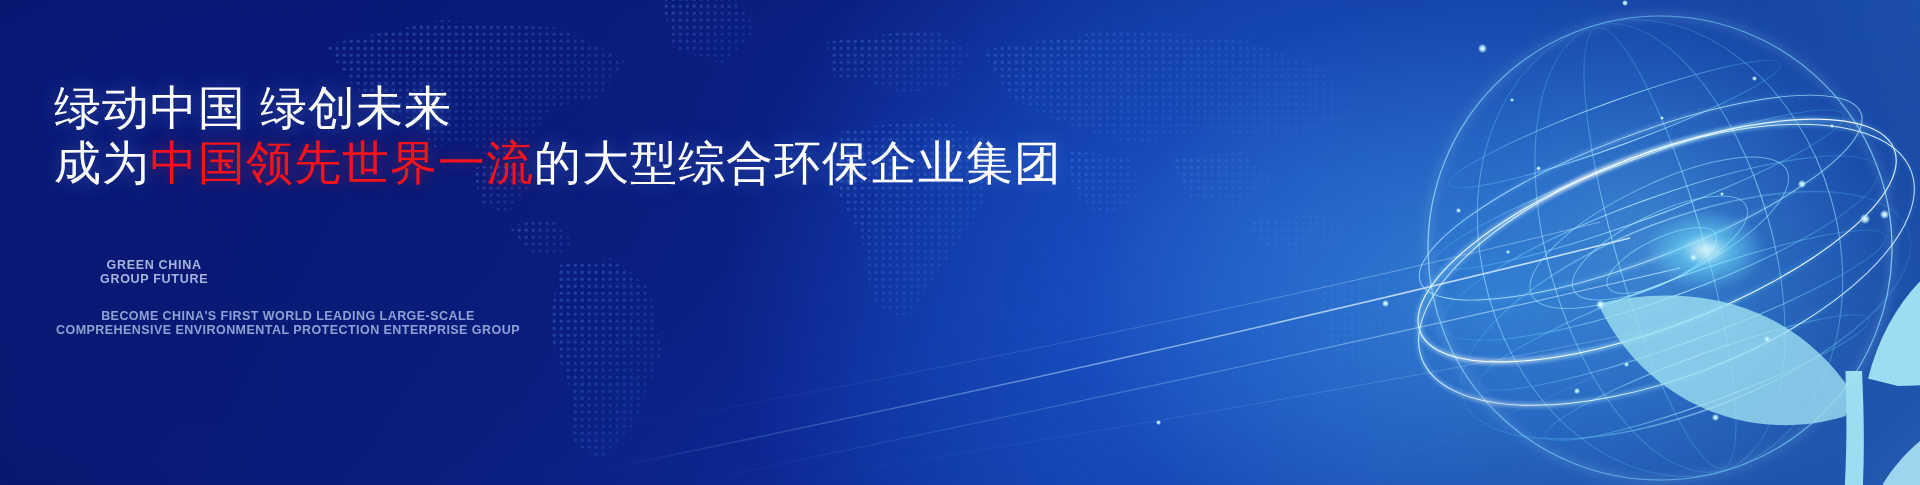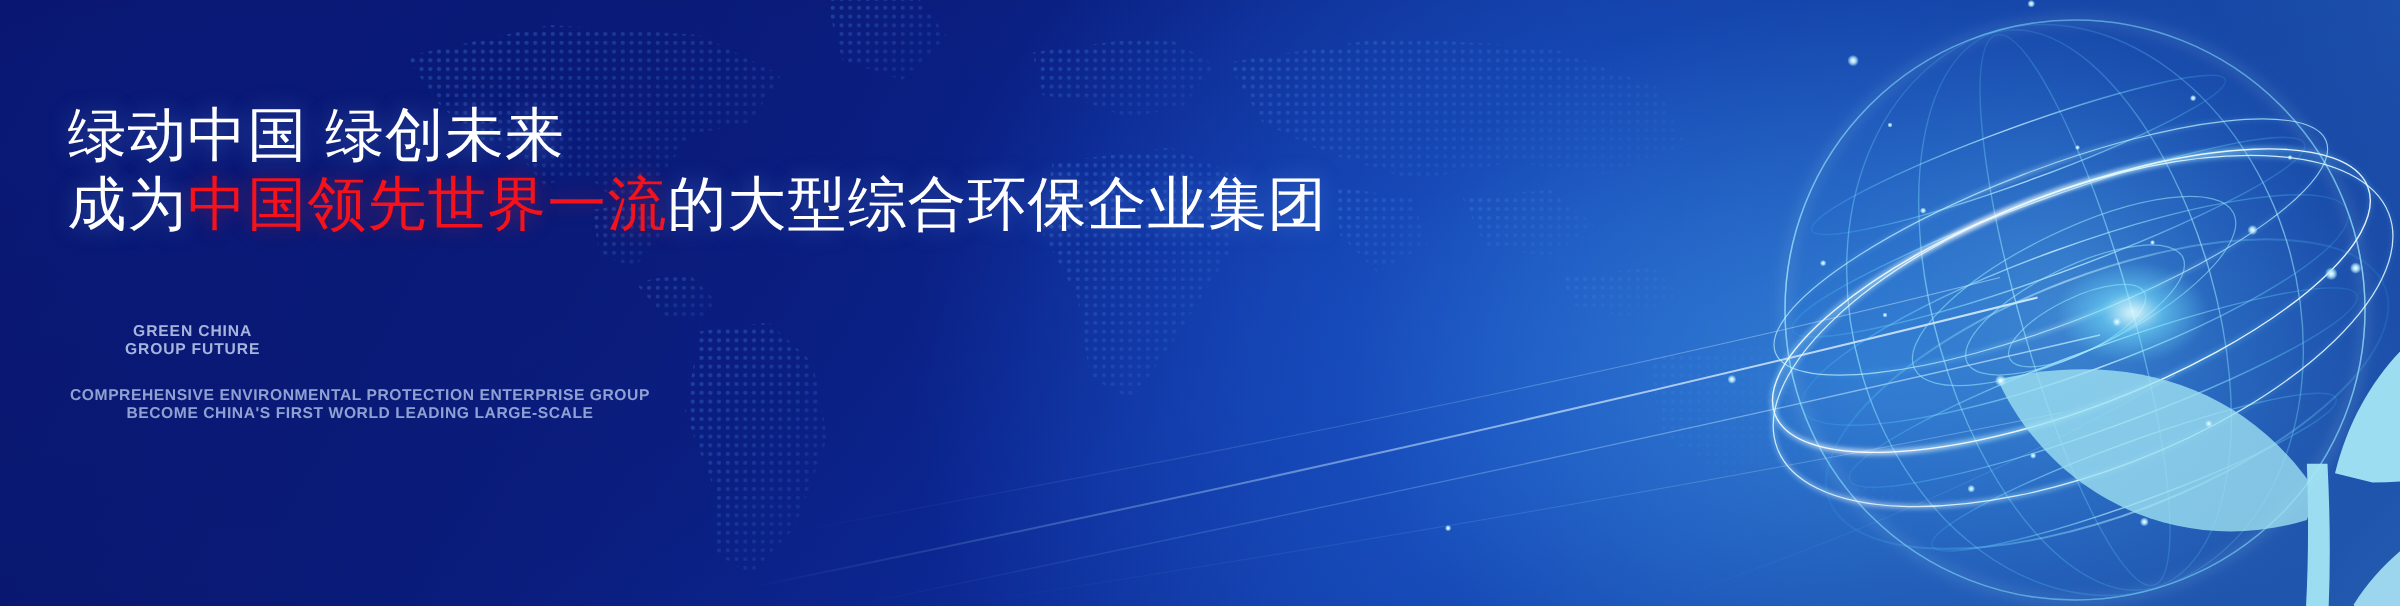--- a/index.html
+++ b/index.html
@@ -279,18 +279,18 @@
     <div class="head1">绿动中国  绿创未来</div>
 
     <div class="head2"><span>成为</span><span class="hl">中国领先世界一流</span><span>的大型综合环保企业集团</span></div>
 
     <div class="tag">
       <div>GREEN CHINA</div>
       <div>GROUP FUTURE</div>
     </div>
 
     <div class="sub">
+      <div>BECOME CHINA'S FIRST WORLD LEADING LARGE-SCALE</div>
       <div>COMPREHENSIVE ENVIRONMENTAL PROTECTION ENTERPRISE GROUP</div>
-      <div>BECOME CHINA'S FIRST WORLD LEADING LARGE-SCALE</div>
     </div>
 
   </div>
 </div>
 
 </body></html>

